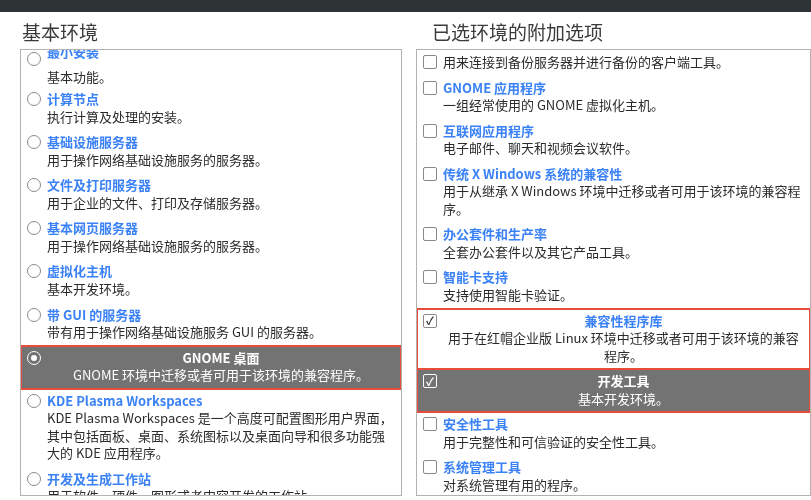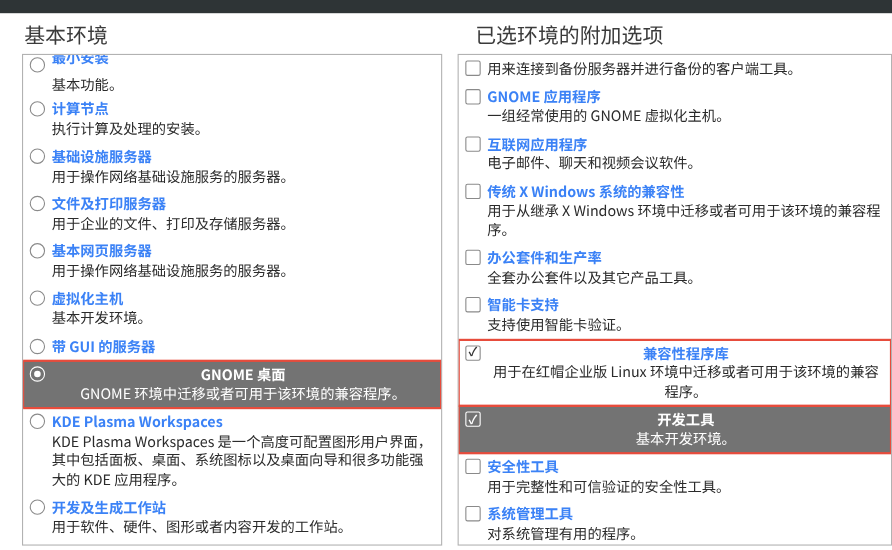--- a/index.html
+++ b/index.html
@@ -150,20 +150,21 @@
           <div class="rad"></div>
           <div class="txt">
             <div class="title">虚拟化主机</div>
             <div class="desc">基本开发环境。</div>
           </div>
         </div>
         <div class="item">
           <div class="rad"></div>
           <div class="txt">
             <div class="title">带 GUI 的服务器</div>
+            <div class="desc">带有用于操作网络基础设施服务 GUI 的服务器。</div>
           </div>
         </div>
         <div class="item selected hl">
           <div class="rad checked"></div>
           <div class="txt">
             <div class="title">GNOME 桌面</div>
             <div class="desc">GNOME 环境中迁移或者可用于该环境的兼容程序。</div>
           </div>
         </div>
         <div class="item">

